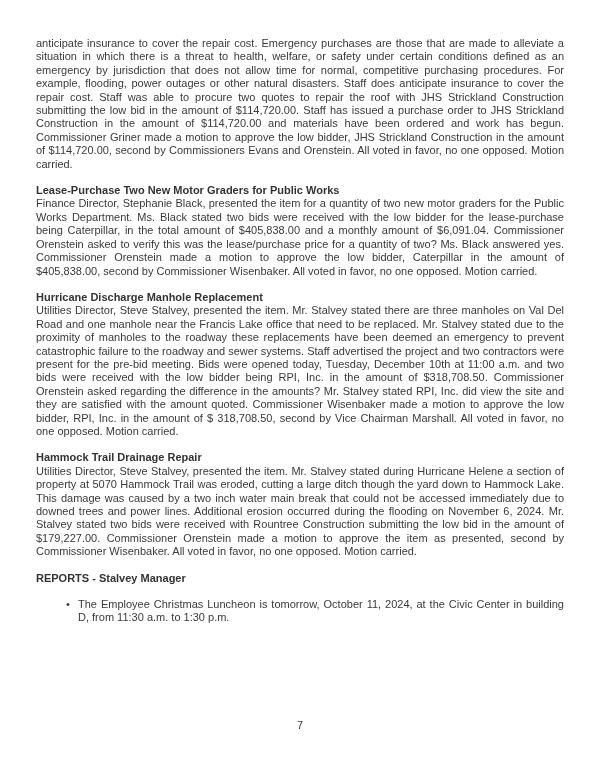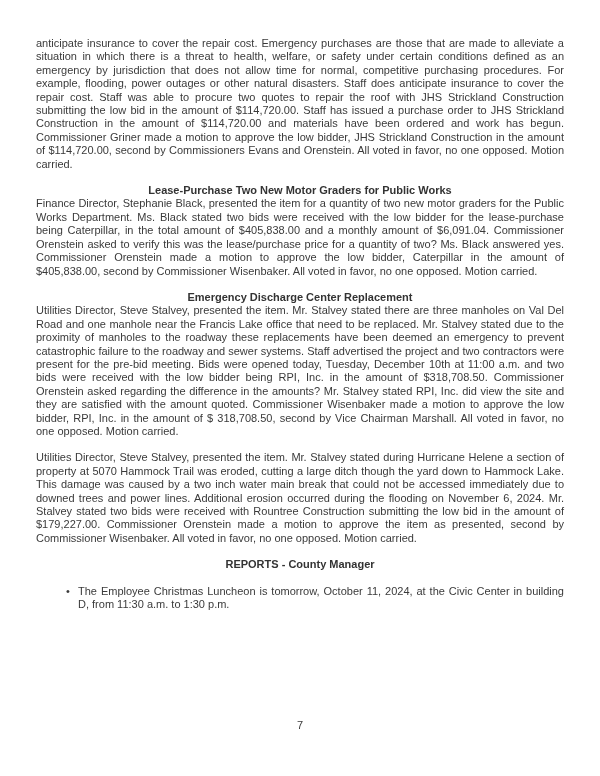--- a/index.html
+++ b/index.html
@@ -26,21 +26,21 @@
     text-align: justify;
   }
   .section {
     margin-top: 13px;
   }
   .heading {
     margin: 0;
     font-size: 11px;
     font-weight: bold;
     color: #333333;
-    text-align: center;
+    text-align: left;
   }
   .bullet-block {
     margin-top: 13px;
     display: flex;
     align-items: flex-start;
   }
   .bullet-marker {
     flex: 0 0 auto;
     width: 12px;
     margin-left: 30px;
@@ -66,30 +66,31 @@
 <div class="page">
 
   <p class="para">anticipate insurance to cover the repair cost. Emergency purchases are those that are made to alleviate a situation in which there is a threat to health, welfare, or safety under certain conditions defined as an emergency by jurisdiction that does not allow time for normal, competitive purchasing procedures. For example, flooding, power outages or other natural disasters. Staff does anticipate insurance to cover the repair cost. Staff was able to procure two quotes to repair the roof with JHS Strickland Construction submitting the low bid in the amount of $114,720.00. Staff has issued a purchase order to JHS Strickland Construction in the amount of $114,720.00 and materials have been ordered and work has begun. Commissioner Griner made a motion to approve the low bidder, JHS Strickland Construction in the amount of $114,720.00, second by Commissioners Evans and Orenstein.  All voted in favor, no one opposed. Motion carried.</p>
 
   <div class="section">
     <h2 class="heading">Lease-Purchase Two New Motor Graders for Public Works</h2>
     <p class="para">Finance Director, Stephanie Black, presented the item for a quantity of two new motor graders for the Public Works Department. Ms. Black stated two bids were received with the low bidder for the lease-purchase being Caterpillar, in the total amount of $405,838.00 and a monthly amount of $6,091.04. Commissioner Orenstein asked to verify this was the lease/purchase price for a quantity of two? Ms. Black answered yes. Commissioner Orenstein made a motion to approve the low bidder, Caterpillar in the amount of $405,838.00, second by Commissioner Wisenbaker. All voted in favor, no one opposed. Motion carried.</p>
   </div>
 
   <div class="section">
-    <h2 class="heading">Emergency Discharge Center Replacement</h2>
+    <h2 class="heading">Hurricane Discharge Manhole Replacement</h2>
     <p class="para">Utilities Director, Steve Stalvey, presented the item. Mr. Stalvey stated there are three manholes on Val Del Road and one manhole near the Francis Lake office that need to be replaced.  Mr. Stalvey stated due to the proximity of manholes to the roadway these replacements have been deemed an emergency to prevent catastrophic failure to the roadway and sewer systems. Staff advertised the project and two contractors were present for the pre-bid meeting.  Bids were opened today, Tuesday, December 10th at 11:00 a.m. and two bids were received with the low bidder being RPI, Inc. in the amount of $318,708.50. Commissioner Orenstein asked regarding the difference in the amounts? Mr. Stalvey stated RPI, Inc. did view the site and they are satisfied with the amount quoted. Commissioner Wisenbaker made a motion to approve the low bidder, RPI, Inc. in the amount of $ 318,708.50, second by Vice Chairman Marshall.  All voted in favor, no one opposed. Motion carried.</p>
   </div>
 
   <div class="section">
+    <h2 class="heading">Hammock Trail Drainage Repair</h2>
     <p class="para">Utilities Director, Steve Stalvey, presented the item. Mr. Stalvey stated during Hurricane Helene a section of property at 5070 Hammock Trail was eroded, cutting a large ditch though the yard down to Hammock Lake. This damage was caused by a two inch water main break that could not be accessed immediately due to downed trees and power lines. Additional erosion occurred during the flooding on November 6, 2024. Mr. Stalvey stated two bids were received with Rountree Construction submitting the low bid in the amount of $179,227.00. Commissioner Orenstein made a motion to approve the item as presented, second by Commissioner Wisenbaker. All voted in favor, no one opposed. Motion carried.</p>
   </div>
 
   <div class="section">
-    <h2 class="heading">REPORTS - County Manager</h2>
+    <h2 class="heading">REPORTS - Stalvey Manager</h2>
     <div class="bullet-block">
       <span class="bullet-marker">•</span>
       <span class="bullet-text">The Employee Christmas Luncheon is tomorrow, October 11, 2024, at the Civic Center in building D, from 11:30 a.m. to 1:30 p.m.</span>
     </div>
   </div>
 
   <div class="page-number">7</div>
 
 </div>
 

